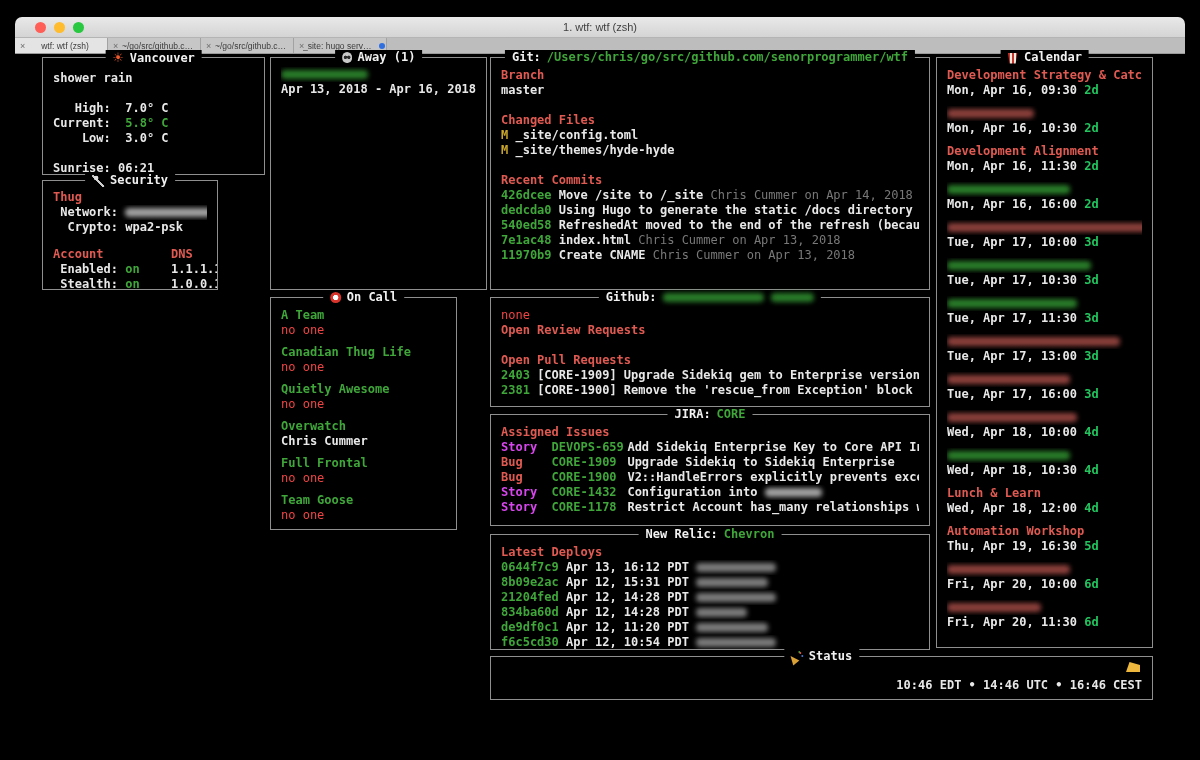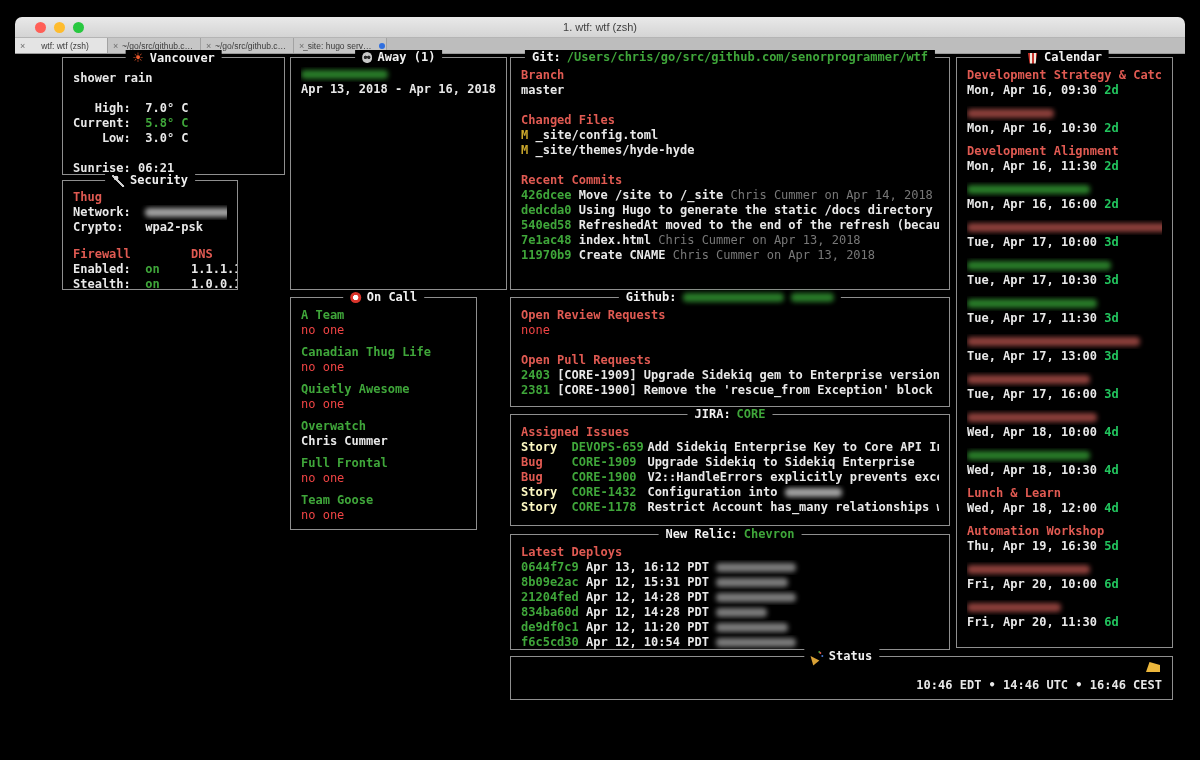--- a/index.html
+++ b/index.html
@@ -19,42 +19,42 @@
   .tabbar { height:16px; background:#bdbdbd; display:flex; border-bottom:1px solid #9a9a9a; }
   .tab { width:93px; position:relative; display:flex; align-items:center; justify-content:center;
          gap:4px; background:#c6c6c6; border-right:1px solid #a2a2a2; overflow:hidden; }
   .tab.active { background:#e4e4e4; }
   .tab .tx { position:absolute; left:5px; font:9px "Liberation Sans", sans-serif; color:#6d6d6d; }
   .tab .tlabel { font:8.5px "Liberation Sans", sans-serif; color:#3c3c3c; white-space:nowrap;
                  overflow:hidden; max-width:72px; text-overflow:ellipsis; margin-left:8px; }
   .tab .tdot { width:6px; height:6px; border-radius:50%; background:#2f6fe0; flex:0 0 auto; }
 
   
-  .panel { position:absolute; border:1px solid #8f8f8f; background:#000;margin-left:20px; }
+  .panel { position:absolute; border:1px solid #8f8f8f; background:#000; }
   .ptitle { position:absolute; top:-8px; left:50%; transform:translateX(-50%);
             background:#000; padding:0 7px; white-space:nowrap;
             font-size:12px; font-weight:bold; color:#f1f1f1; line-height:15px;
             display:flex; align-items:center; gap:6px; }
   .pbody { position:absolute; left:0; right:0; top:0; bottom:0;
            padding:13px 10px 5px 10px; overflow:hidden;
            font-size:12px; line-height:15px; }
   .row { white-space:nowrap; overflow:hidden; }
   .gap { height:15px; }
 
   .red    { color:#e05a52; font-weight:bold; }
   .green  { color:#3fa63a; font-weight:bold; }
-  .blue   { color:#fef9c3; font-weight:bold; }
+  .blue   { color:#d946ef; font-weight:bold; }
   .yellow { color:#c9a62b; font-weight:bold; }
   .white  { color:#e8e8e8; font-weight:bold; }
   .gray   { color:#ef4444; }
   .dimgray{ color:#787878; }
   .teal   { color:#22c55e; font-weight:bold; }
 
   .lbl8 { display:inline-block; width:8ch; text-align:right; margin-right:2ch; }
-  .lbl9 { display:inline-block; width:9ch; text-align:left; margin-right:1ch; }
+  .lbl9 { display:inline-block; width:9ch; text-align:right; margin-right:1ch; }
 
   
   .blur { display:inline-block; height:9px; border-radius:4px; filter:blur(2.5px);
           opacity:.9; vertical-align:baseline; transform:translateY(1px); }
   .blur-green { background:#2e8a2e; } .blur-red { background:#9c4742; }
   .blur-gray { background:#8a8a8a; } .blur-white { background:#b5b5b5; }
 
   
   .icon { display:inline-block; flex:0 0 auto; }
   .i-sun::before { content:"☀"; font-family:"DejaVu Sans", sans-serif; color:#ef5b2e; font-size:13px; }
@@ -162,21 +162,21 @@
   </div>
   <div class="pbody" style="padding-top:9px">
     <div class="row red">Thug</div>
     <div id="sec-wifi">
         <div class="row"><span class="lbl9 white">Network:</span><span class="blur blur-white" style="width: 12ch;"></span></div>
         <div class="row"><span class="lbl9 white">Crypto:</span><span class="white">wpa2-psk</span></div>
       </div>
     <div class="gap" style="height:12px"></div>
     <div class="sec-cols">
       <div class="sec-col1">
-        <div class="row red">Firewall</div>
+        <div class="row red">Account</div>
         <div id="sec-firewall">
             <div class="row"><span class="lbl9 white">Enabled:</span><span class="green">on</span></div>
             <div class="row"><span class="lbl9 white">Stealth:</span><span class="green">on</span></div>
           </div>
       </div>
       <div>
         <div class="row red">DNS</div>
         <div id="sec-dns">
             <div class="row white">1.1.1.1</div>
             <div class="row white">1.0.0.1</div>
@@ -255,22 +255,22 @@
       </div>
   </div>
 </div>
 
 <div class="panel" style="left:490px;top:297px;width:440px;height:110px">
   <div class="ptitle">
     <span>Github:</span>
     <span id="gh-title-blobs"><span class="blur blur-green" style="width: 14ch;"></span>  <span class="blur blur-green" style="width: 6ch;"></span></span>
   </div>
   <div class="pbody" style="padding-top:10px">
+    <div class="row gray">none</div>
     <div class="row red">Open Review Requests</div>
-    <div class="row gray">none</div>
     <div class="gap"></div>
     <div class="row red">Open Pull Requests</div>
     <div id="gh-prs">
         <div class="row"><span class="green">2403</span> <span class="white">[CORE-1909] Upgrade Sidekiq gem to Enterprise version</span></div>
         <div class="row"><span class="green">2381</span> <span class="white">[CORE-1900] Remove the 'rescue_from Exception' block that catches</span></div>
       </div>
   </div>
 </div>
 
 <div class="panel" style="left:490px;top:414px;width:440px;height:112px">

